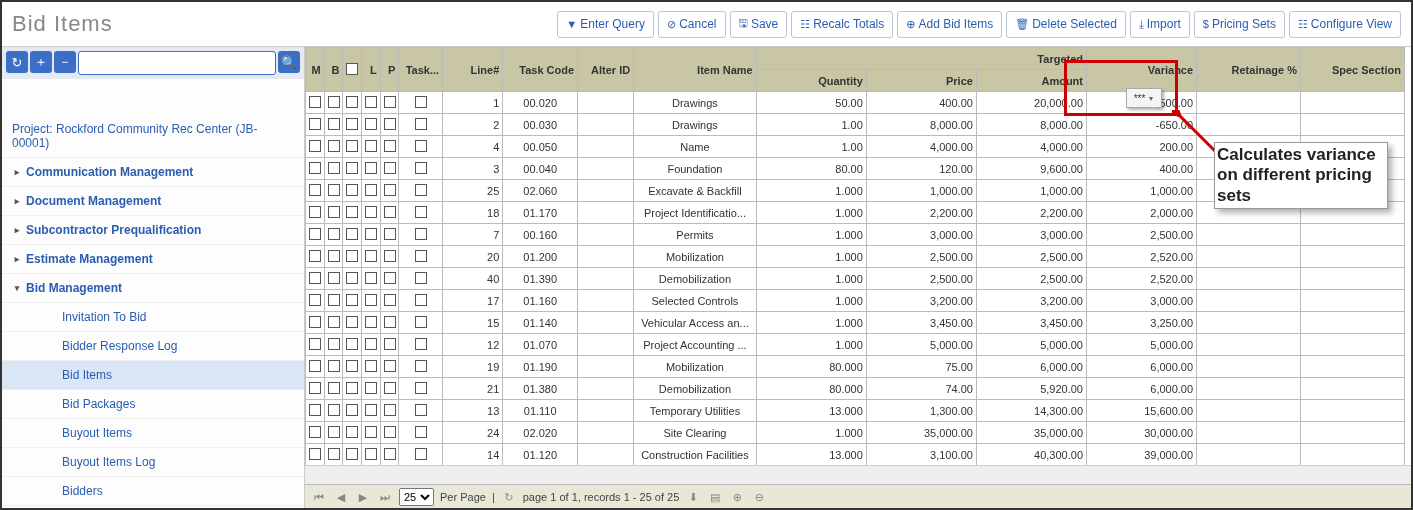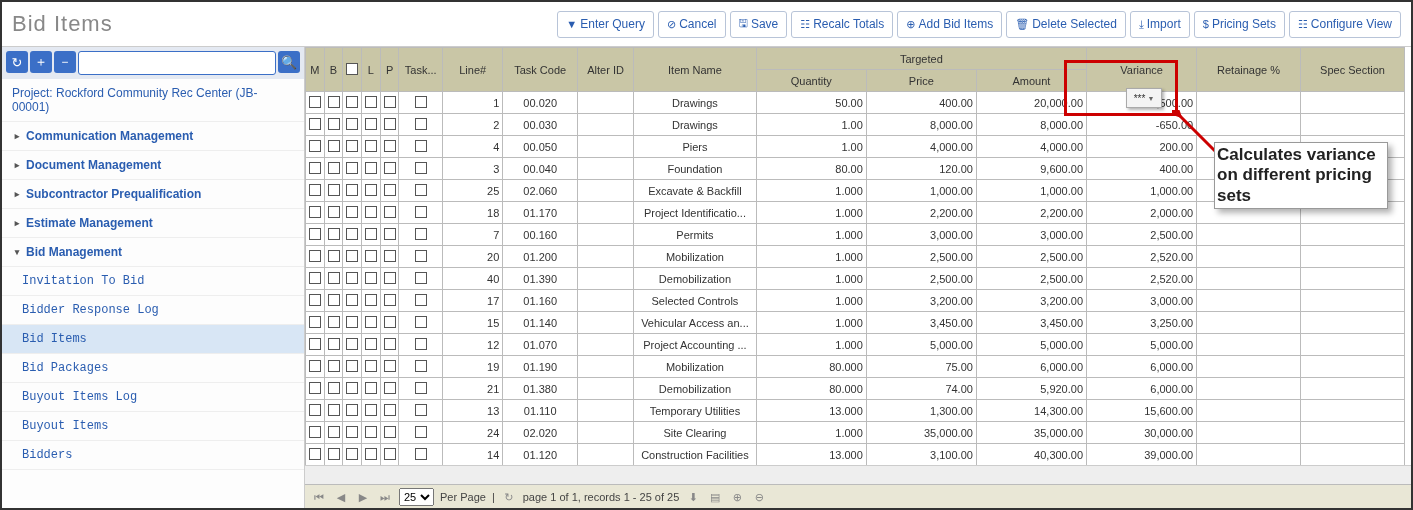--- a/index.html
+++ b/index.html
@@ -9,29 +9,29 @@
 .toolbar{margin-left:auto;display:flex;gap:4px;}
 .tbtn{display:flex;align-items:center;gap:3px;border:1px solid #b8c4d8;background:#fff;color:#2a5db0;padding:3px 8px;border-radius:3px;font-size:12px;cursor:pointer;}
 .tbtn .icon{font-size:11px;}
 .body{display:flex;height:calc(100% - 44px);}
 .sidebar{width:302px;background:#fdfdfd;border-right:1px solid #ccc;display:flex;flex-direction:column;}
 .sbar-top{display:flex;gap:2px;padding:4px;background:#e4e9f2;}
 .sbtn{background:#3b6fc7;color:#fff;border:none;border-radius:3px;width:22px;height:22px;display:flex;align-items:center;justify-content:center;cursor:pointer;font-size:13px;}
 .sinput{flex:1;border:1px solid #3b6fc7;border-radius:3px;padding:0 4px;height:22px;}
 .sidebar-item{padding:7px 10px;border-bottom:1px solid #eee;color:#2a5db0;cursor:pointer;display:flex;align-items:center;gap:4px;}
 .sidebar-item.group{font-weight:bold;}
-.sidebar-item.sub{padding-left:20px;font-weight:normal;font-family:Liberation Mono, monospace;}
+.sidebar-item.sub{padding-left:60px;font-weight:normal;}
 .sidebar-item.active{background:#d8e6f5;}
-.sidebar-item.project{color:#2a5db0;font-size:12px;}
+.sidebar-item.project{color:#2a5db0;font-size:12px;margin-top:36px;}
 .caret{font-size:9px;color:#555;width:10px;display:inline-block;text-align:center;}
 .grid-area{flex:1;display:flex;flex-direction:column;overflow:hidden;}
 .grid-wrap{flex:1;overflow:auto;}
 table.grid{border-collapse:collapse;width:1100px;table-layout:fixed;}
 table.grid th,table.grid td{border:1px solid #bbb;font-size:11px;padding:2px 3px;box-sizing:border-box;height:22px;vertical-align:middle;}
-table.grid th{background:#c9c6a6;font-weight:normal;text-align:center;}
+table.grid th{background:#c9c6a6;font-weight:bold;text-align:right;}
 table.grid th.group{background:#c9c6a6;}
 .chkcell{text-align:center;}
 .chkbox{display:inline-block;width:10px;height:10px;border:1px solid #555;background:#fff;}
 td.num{text-align:right;padding-right:4px;}
 td.txt{text-align:center;padding-left:4px;overflow:hidden;white-space:nowrap;text-overflow:ellipsis;}
 .hscroll{height:18px;background:#eee;border-top:1px solid #ccc;}
 .pager{height:24px;background:#e9e7d6;border-top:1px solid #bbb;display:flex;align-items:center;gap:6px;padding:0 6px;font-size:11px;color:#444;}
 .pager .pbtn{width:16px;text-align:center;color:#888;cursor:pointer;}
 .pager select{font-size:11px;height:18px;}
 .callout-box{position:absolute;left:1062px;top:58px;width:108px;height:50px;border:3px solid #c00;pointer-events:none;}
@@ -116,22 +116,22 @@
             <span>Estimate Management</span>
           </div>
           <div class="sidebar-item group">
             <span class="caret">▾</span>
             <span>Bid Management</span>
           </div>
           <div class="sidebar-item sub">Invitation To Bid</div>
           <div class="sidebar-item sub">Bidder Response Log</div>
           <div class="sidebar-item sub active">Bid Items</div>
           <div class="sidebar-item sub">Bid Packages</div>
+          <div class="sidebar-item sub">Buyout Items</div>
           <div class="sidebar-item sub">Buyout Items Log</div>
-          <div class="sidebar-item sub">Buyout Items</div>
           <div class="sidebar-item sub">Bidders</div>
         </div>
   </div>
 
   <div class="grid-area">
     <div class="grid-wrap">
       <table class="grid">
         <colgroup>
           <col style="width:18px">
               <col style="width:18px">
@@ -213,21 +213,21 @@
               <tr>
                 <td class="chkcell"><span class="chkbox"></span></td>
                 <td class="chkcell"><span class="chkbox"></span></td>
                 <td class="chkcell"><span class="chkbox"></span></td>
                 <td class="chkcell"><span class="chkbox"></span></td>
                 <td class="chkcell"><span class="chkbox"></span></td>
                 <td class="chkcell"><span class="chkbox"></span></td>
                 <td class="num">4</td>
                 <td class="txt">00.050</td>
                 <td class="txt"></td>
-                <td class="txt">Piers</td>
+                <td class="txt">Name</td>
                 <td class="num">1.00</td>
                 <td class="num">4,000.00</td>
                 <td class="num">4,000.00</td>
                 <td class="num">200.00</td>
                 <td></td>
                 <td></td>
               </tr>
               <tr>
                 <td class="chkcell"><span class="chkbox"></span></td>
                 <td class="chkcell"><span class="chkbox"></span></td>

